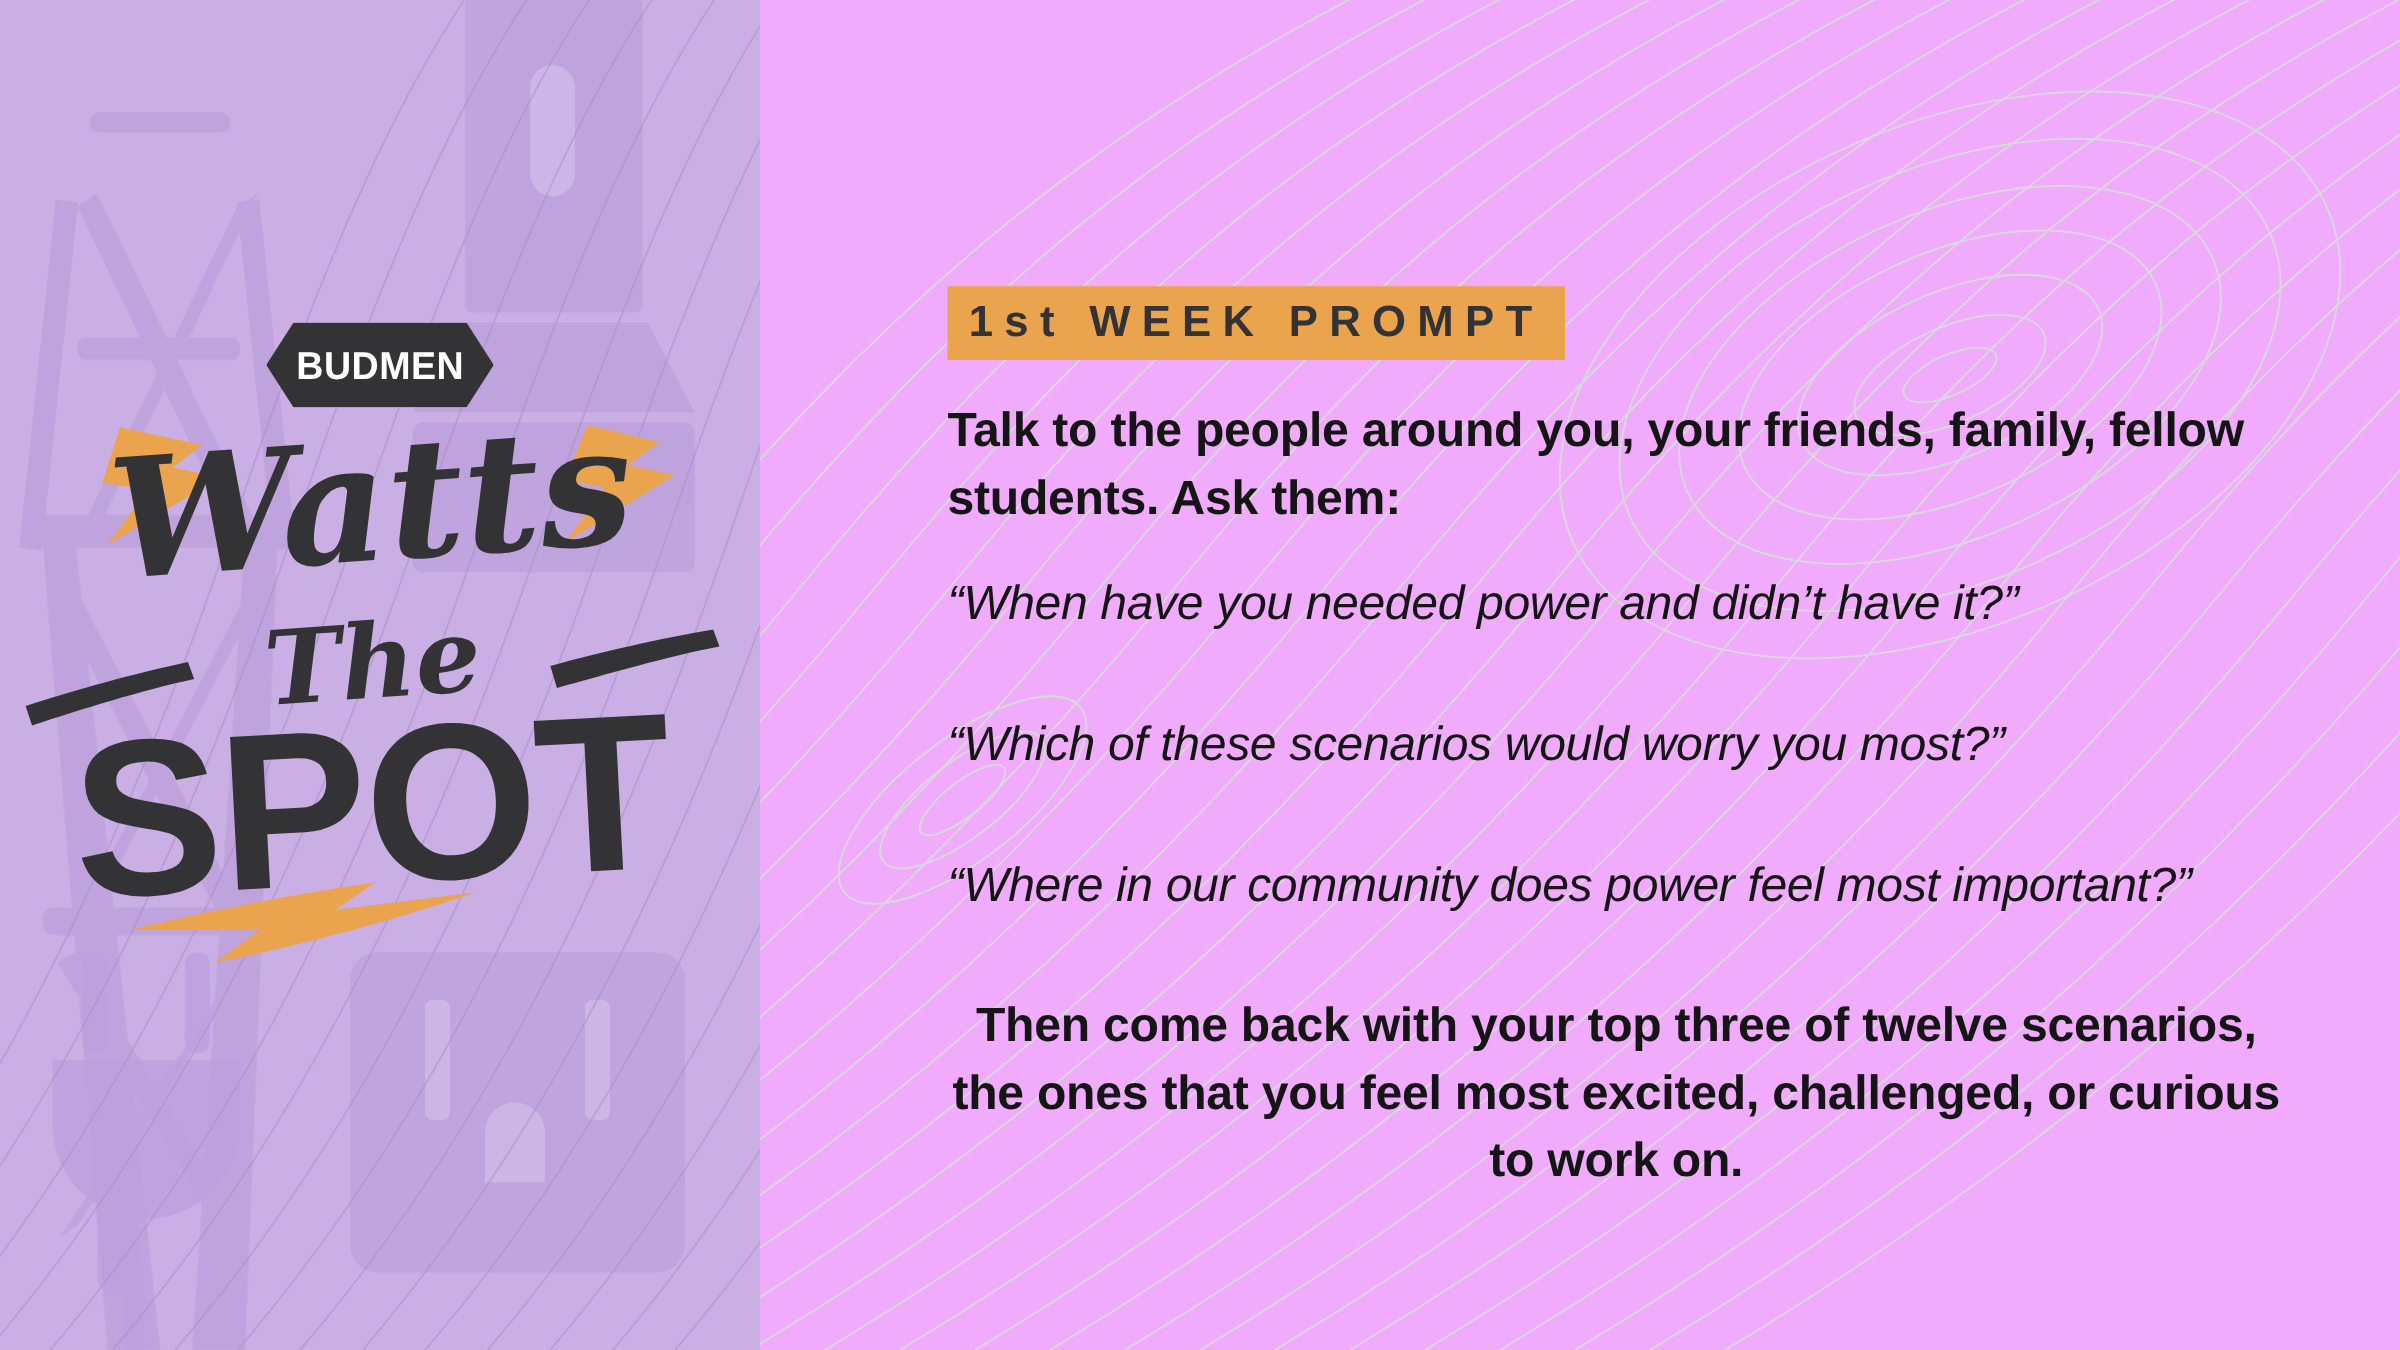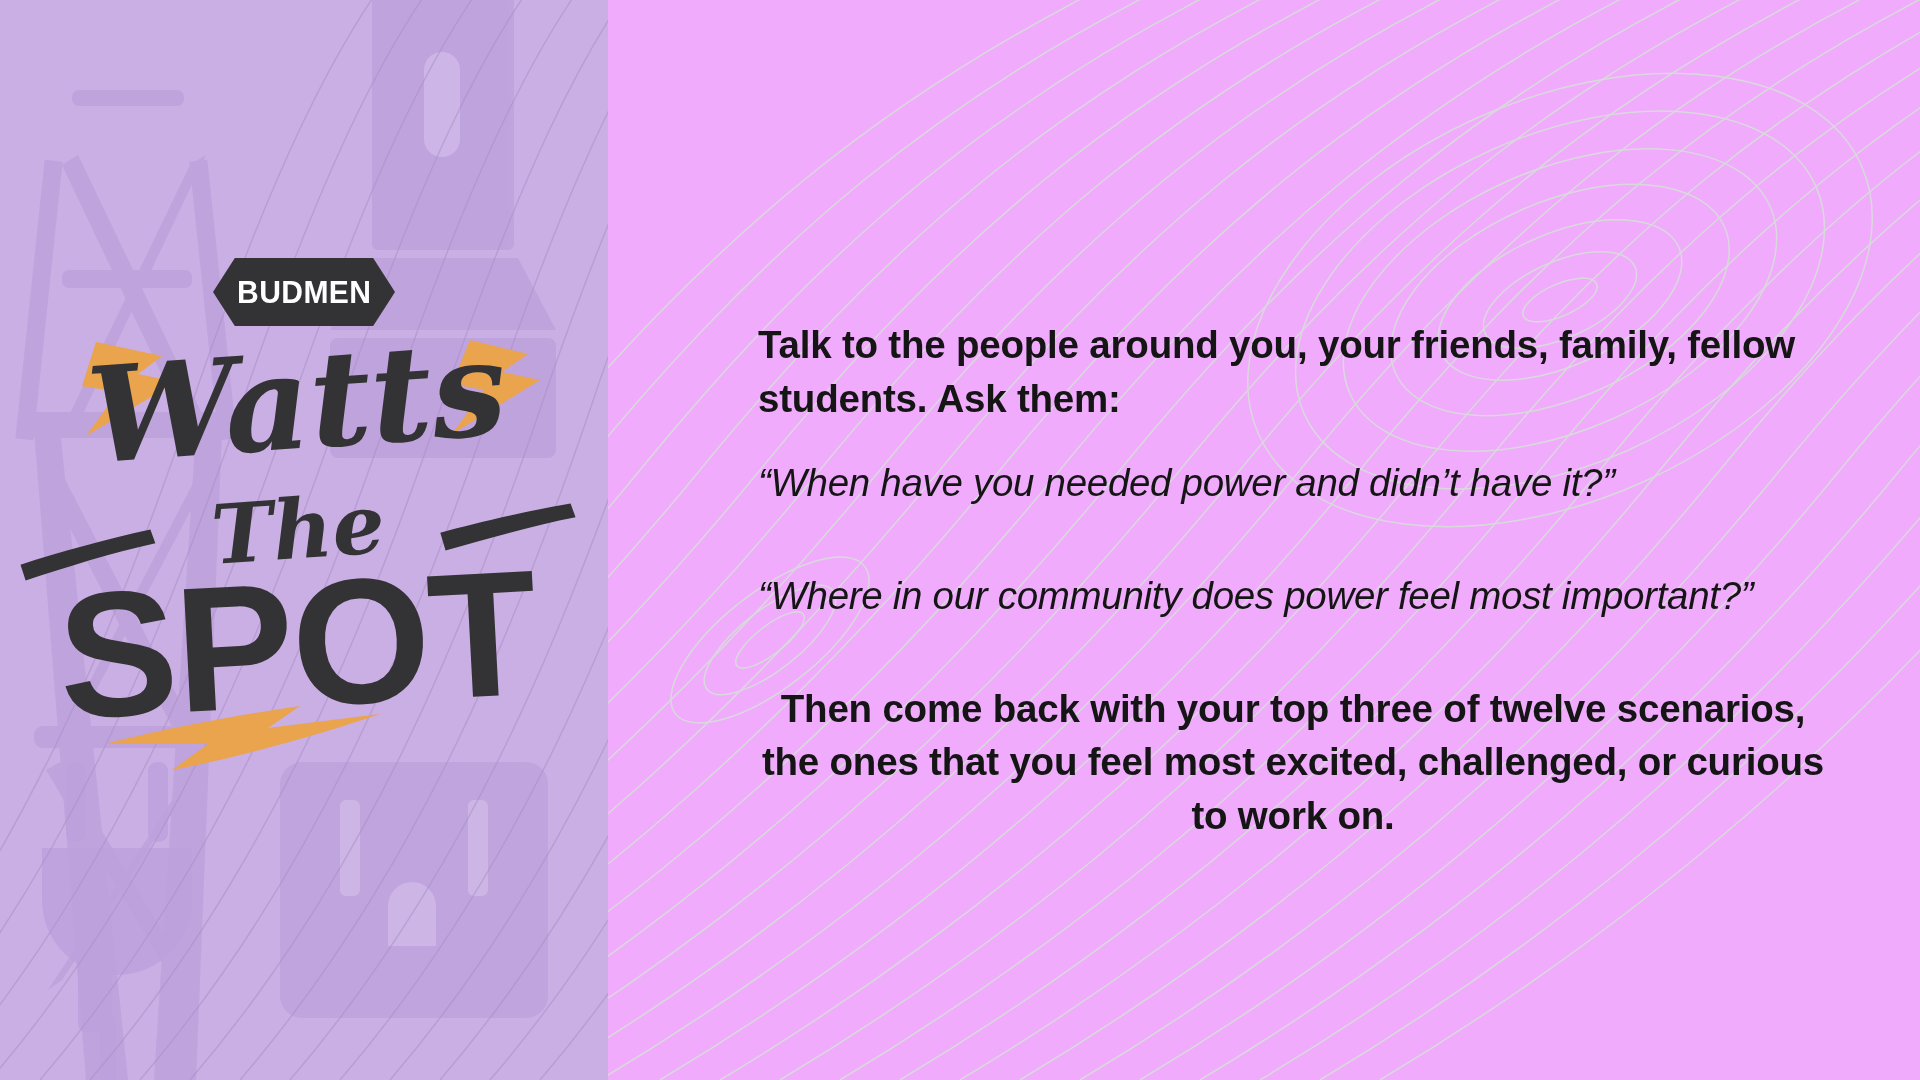--- a/index.html
+++ b/index.html
@@ -325,26 +325,30 @@
 
         <g fill="#e9a44d">
           <path d="M104 414 C 160 400, 230 386, 300 376 L 268 398 L 380 384 C 322 404, 236 428, 172 440 L 208 414 Z"></path>
         </g>
       </svg>
     </div>
   </div>
 
   <div class="content">
 
+    <div class="prompt-banner">
+      <span class="prompt-banner-text">1st WEEK PROMPT</span>
+    </div>
 
     <div class="body-block">
       <p class="para">Talk to the people around you, your friends, family, fellow students. Ask them:</p>
 
       <p class="quote first">“When have you needed power and didn’t have it?”</p>
 
+      <p class="quote">“Which of these scenarios would worry you most?”</p>
 
       <p class="quote">“Where in our community does power feel most important?”</p>
 
       <p class="para last">Then come back with your top three of twelve scenarios, the ones that you feel most excited, challenged, or curious to work on.</p>
     </div>
   </div>
 
 </div>
 
 </body></html>

